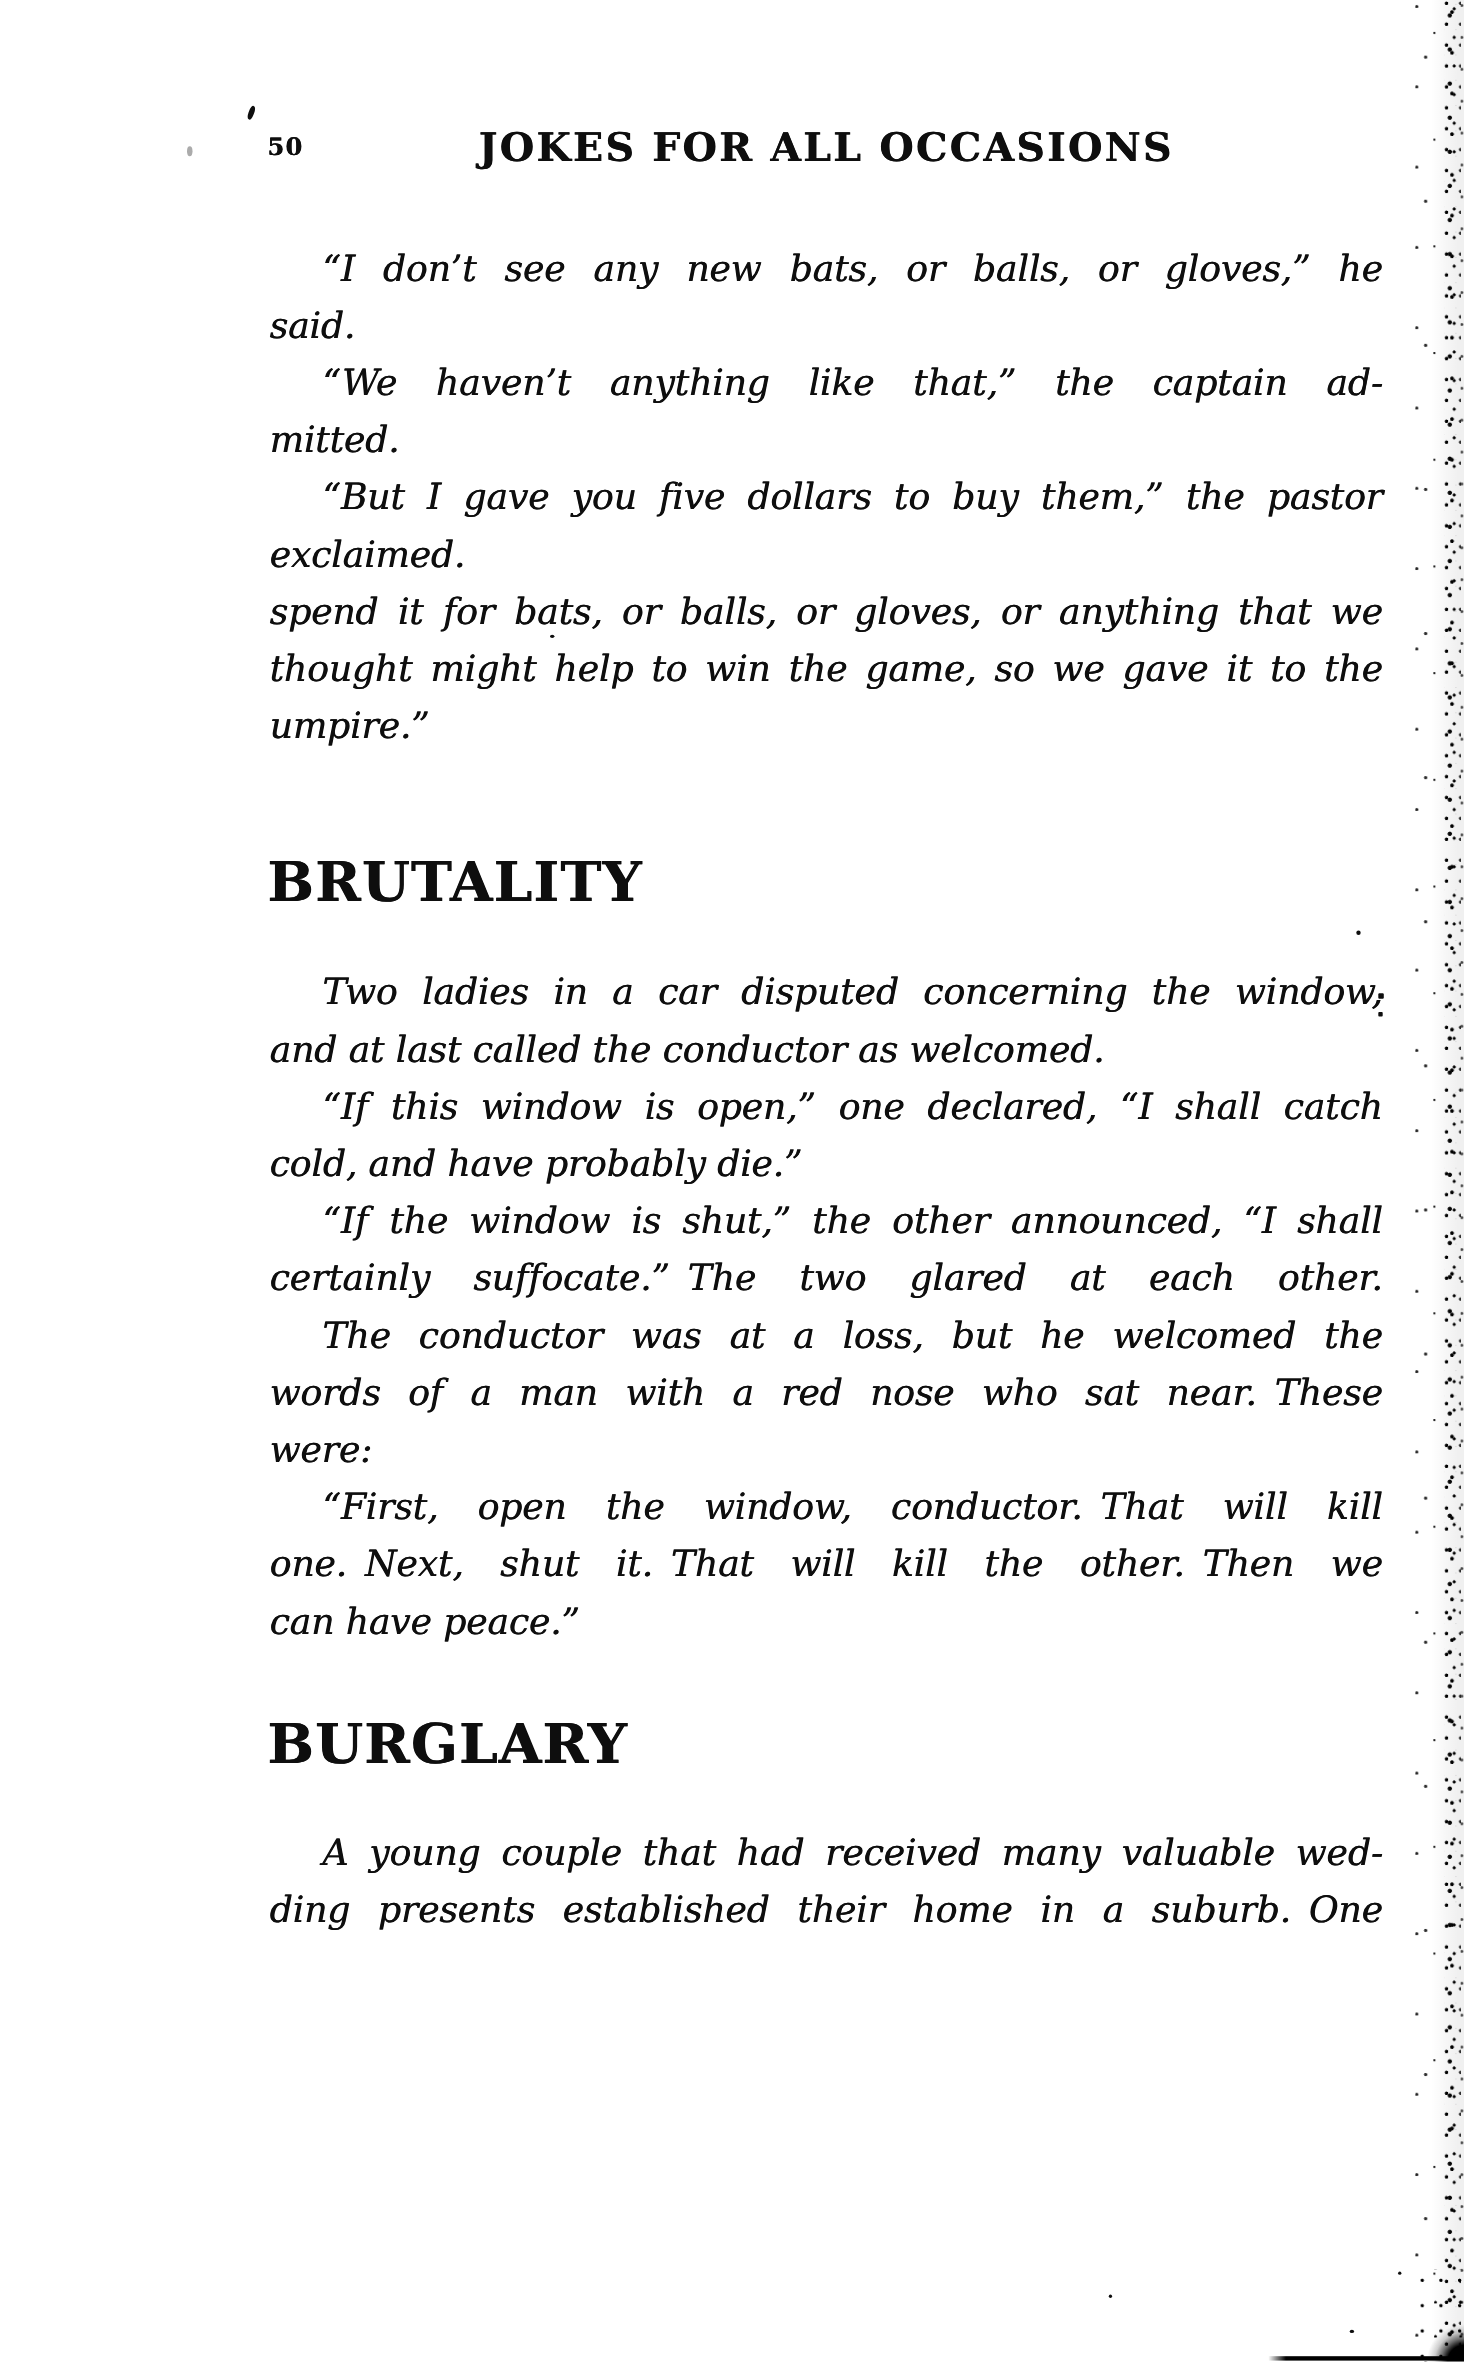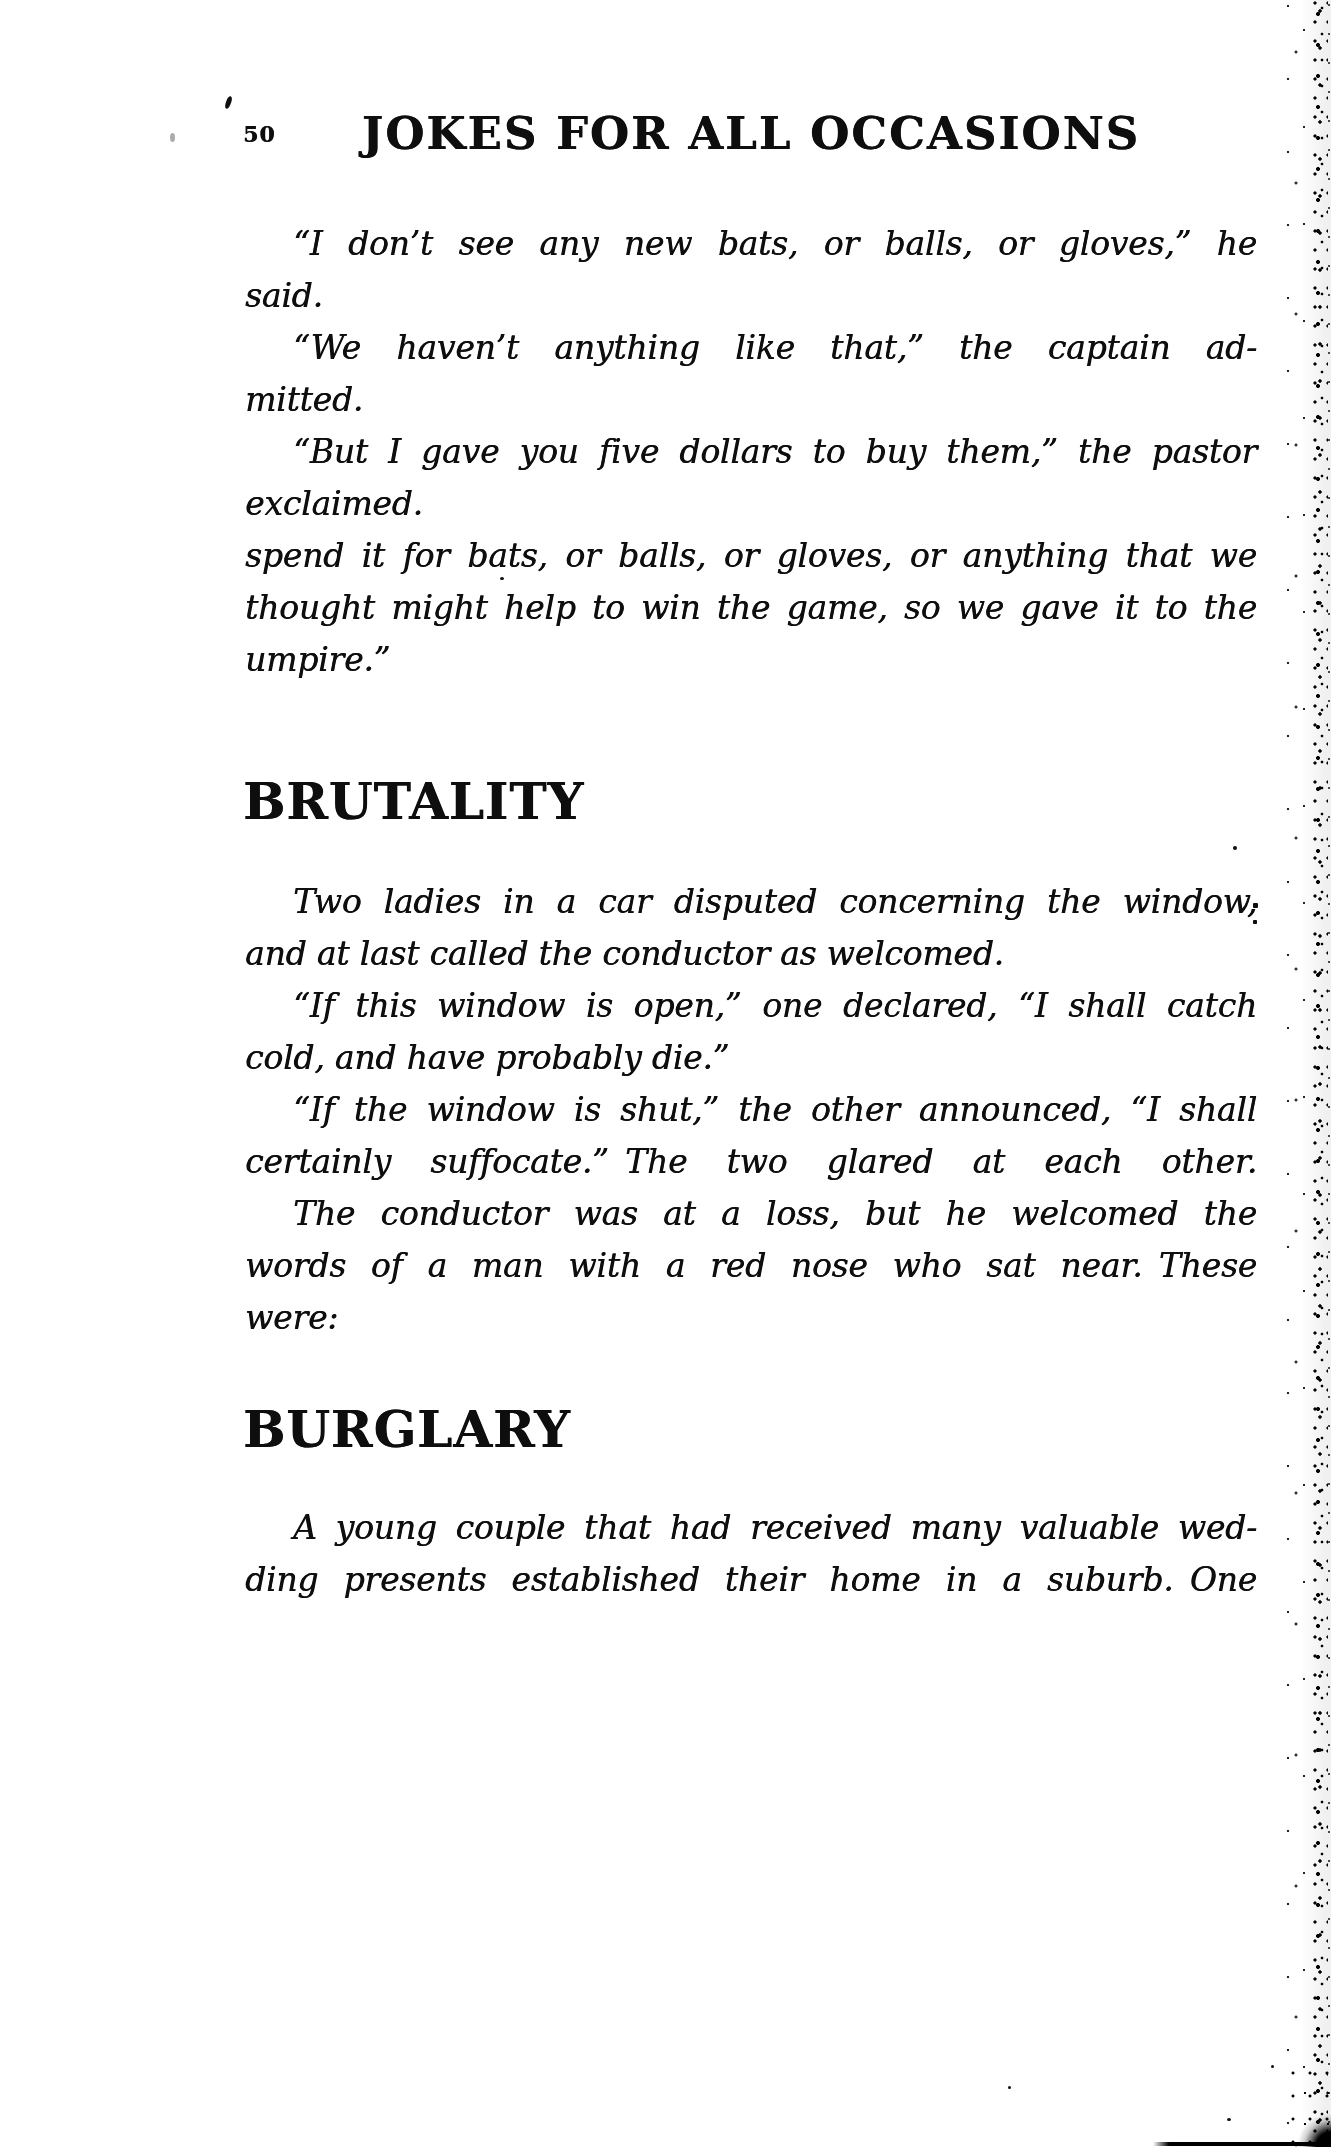--- a/index.html
+++ b/index.html
@@ -26,21 +26,21 @@
     line-height: 44px;
   }
   .page-number {
     position: absolute; left: -2px; top: 0;
     font-size: 22px; font-weight: bold;
     letter-spacing: 1px;
     text-shadow: 0.5px 0 0 #0e0e0e;
   }
   .running-title {
     display: block; text-align: center;
-    font-size: 45px; font-weight: bold;
+    font-size: 36px; font-weight: bold;
     letter-spacing: 2px;
     text-shadow: 0.4px 0 0 #0e0e0e;
     white-space: nowrap;
   }
   .passage { margin: 0; }
   .passage.first-passage { margin-top: 62px; }
   .para { margin: 0; font-style: italic; }
   .line {
     display: block;
     font-size: 33px;
@@ -166,20 +166,25 @@
       </p>
       <p class="para">
         <span class="line first">“If the window is shut,” the other announced, “I shall</span>
         <span class="line">certainly suffocate.” The two glared at each other.</span>
       </p>
       <p class="para">
         <span class="line first">The conductor was at a loss, but he welcomed the</span>
         <span class="line">words of a man with a red nose who sat near. These</span>
         <span class="line end">were:</span>
       </p>
+      <p class="para">
+        <span class="line first">“First, open the window, conductor. That will kill</span>
+        <span class="line">one. Next, shut it. That will kill the other. Then we</span>
+        <span class="line end">can have peace.”</span>
+      </p>
     </section>
 
     <h2 class="section-heading" id="heading-burglary">BURGLARY</h2>
 
     <section class="passage">
       <p class="para">
         <span class="line first">A young couple that had received many valuable wed-</span>
         <span class="line">ding presents established their home in a suburb. One</span>
       </p>
     </section>

